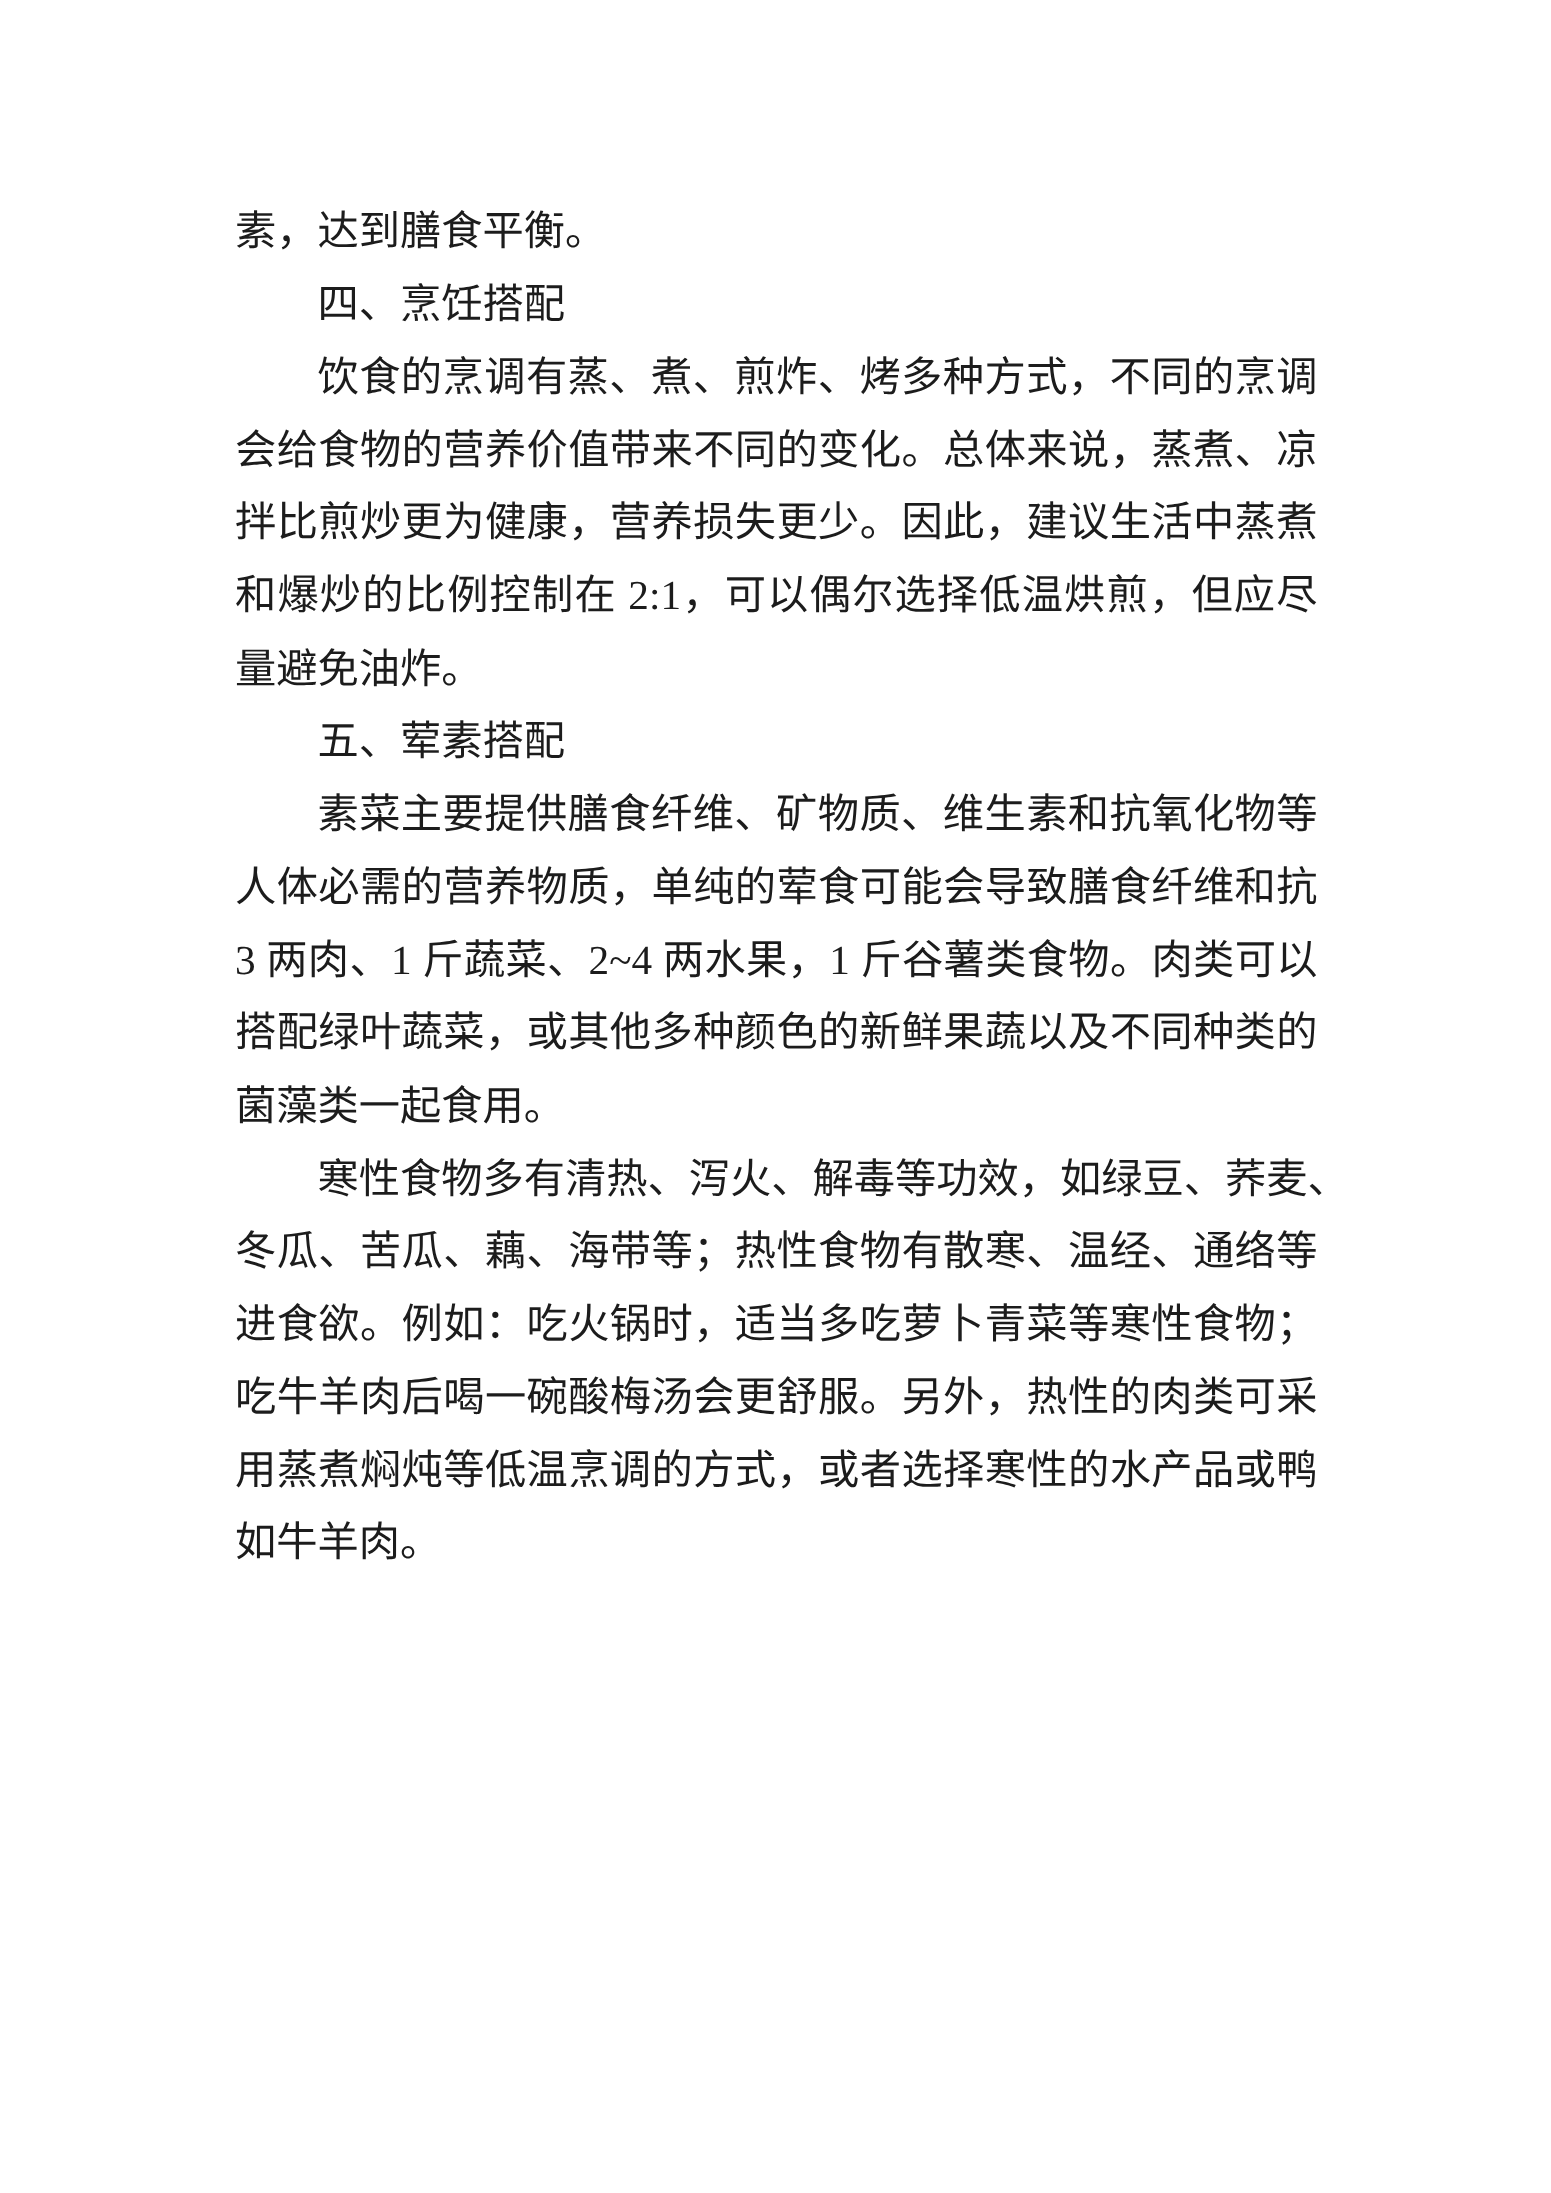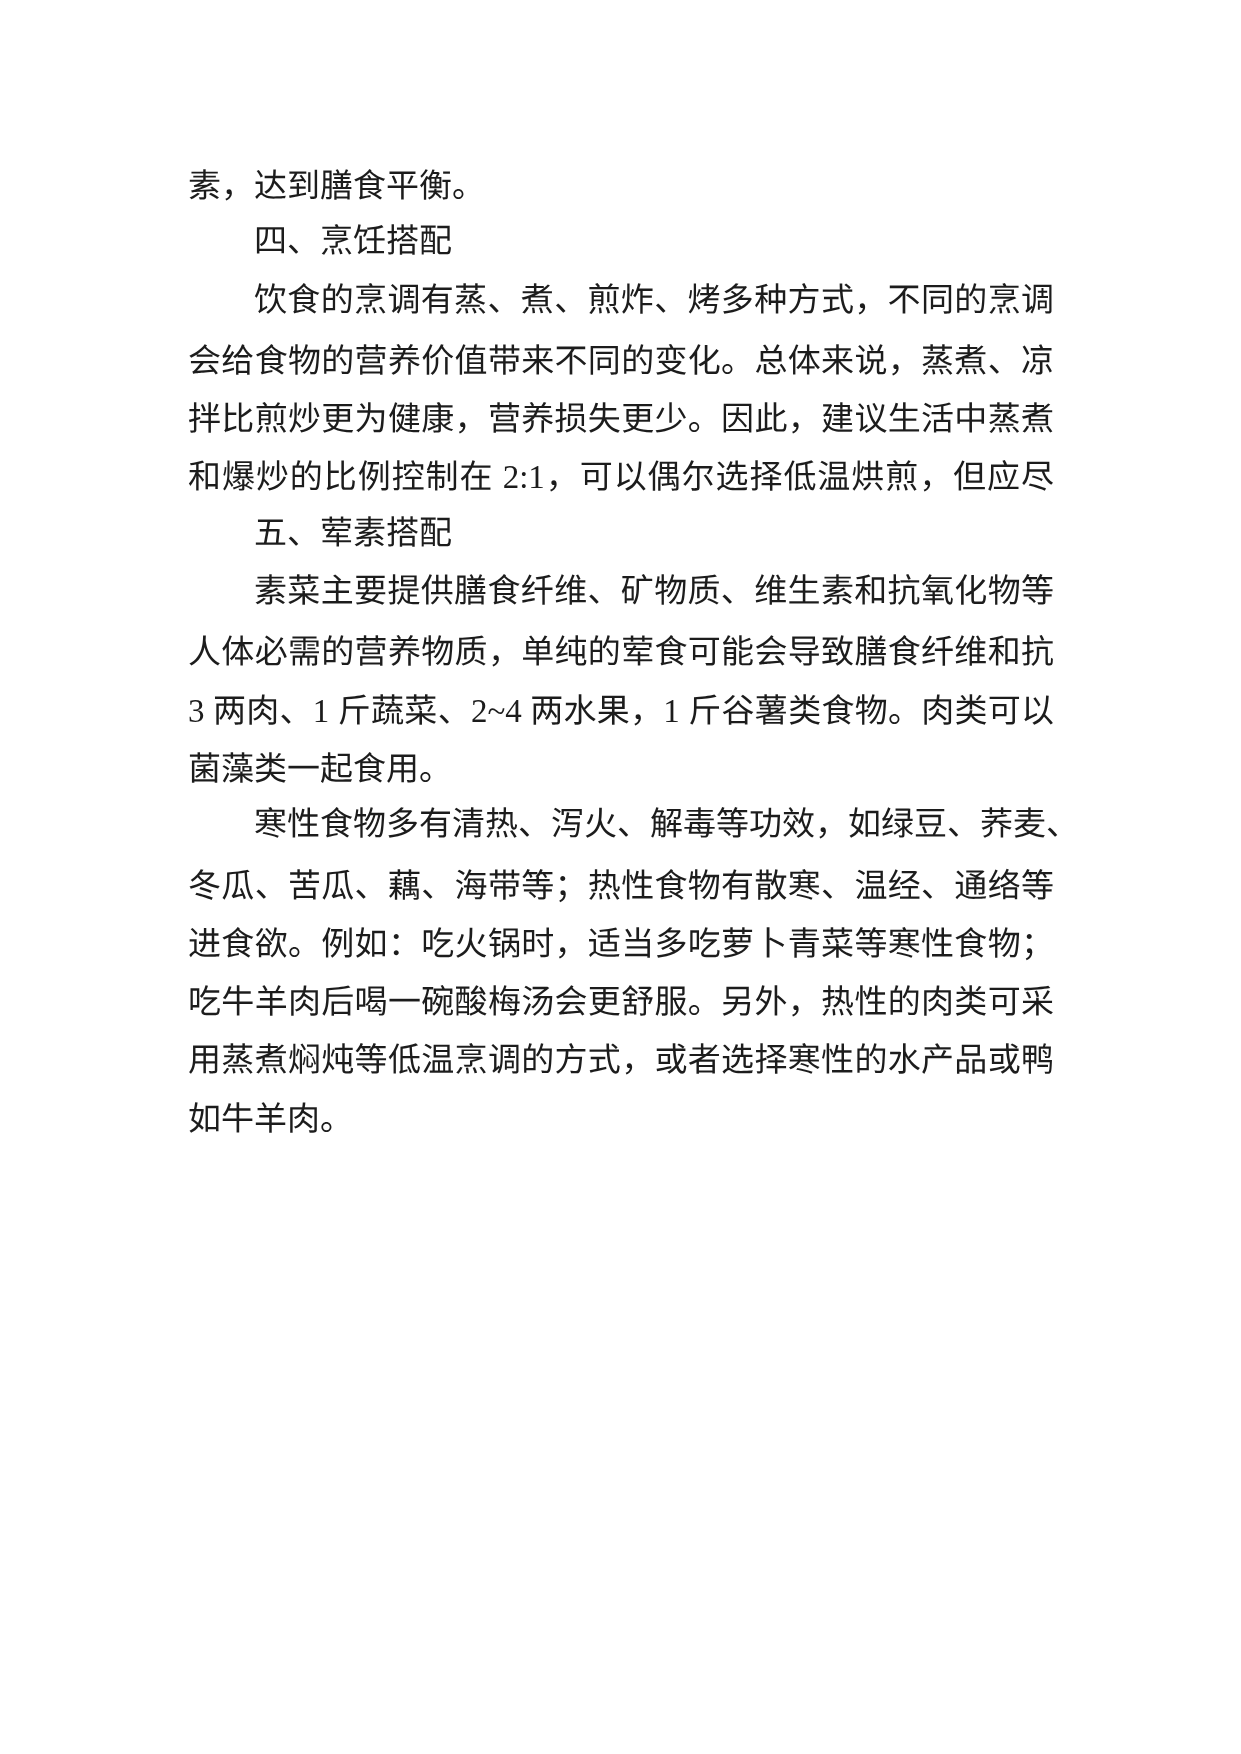--- a/index.html
+++ b/index.html
@@ -36,38 +36,39 @@
     white-space: nowrap;
     font-weight: 400;
     text-align: left;
   }
   .line.justify {
     text-align: justify;
     text-align-last: justify;
   }
   .line.indent {
     padding-left: 66px;
-    font-family: Liberation Mono, monospace;
   }
 </style>
 </head>
 <body>
 
 <div class="page">
   <div class="doc-body">
       <div class="line">素，达到膳食平衡。</div>
       <div class="line indent">四、烹饪搭配</div>
       <div class="line indent justify">饮食的烹调有蒸、煮、煎炸、烤多种方式，不同的烹调</div>
       <div class="line justify">会给食物的营养价值带来不同的变化。总体来说，蒸煮、凉</div>
       <div class="line justify">拌比煎炒更为健康，营养损失更少。因此，建议生活中蒸煮</div>
       <div class="line justify">和爆炒的比例控制在 2:1，可以偶尔选择低温烘煎，但应尽</div>
+      <div class="line">量避免油炸。</div>
       <div class="line indent">五、荤素搭配</div>
       <div class="line indent justify">素菜主要提供膳食纤维、矿物质、维生素和抗氧化物等</div>
       <div class="line justify">人体必需的营养物质，单纯的荤食可能会导致膳食纤维和抗</div>
       <div class="line justify">3 两肉、1 斤蔬菜、2~4 两水果，1 斤谷薯类食物。肉类可以</div>
+      <div class="line justify">搭配绿叶蔬菜，或其他多种颜色的新鲜果蔬以及不同种类的</div>
       <div class="line">菌藻类一起食用。</div>
       <div class="line indent justify">寒性食物多有清热、泻火、解毒等功效，如绿豆、荞麦、</div>
       <div class="line justify">冬瓜、苦瓜、藕、海带等；热性食物有散寒、温经、通络等</div>
       <div class="line justify">进食欲。例如：吃火锅时，适当多吃萝卜青菜等寒性食物；</div>
       <div class="line justify">吃牛羊肉后喝一碗酸梅汤会更舒服。另外，热性的肉类可采</div>
       <div class="line justify">用蒸煮焖炖等低温烹调的方式，或者选择寒性的水产品或鸭</div>
       <div class="line">如牛羊肉。</div>
     </div>
 </div>
 

